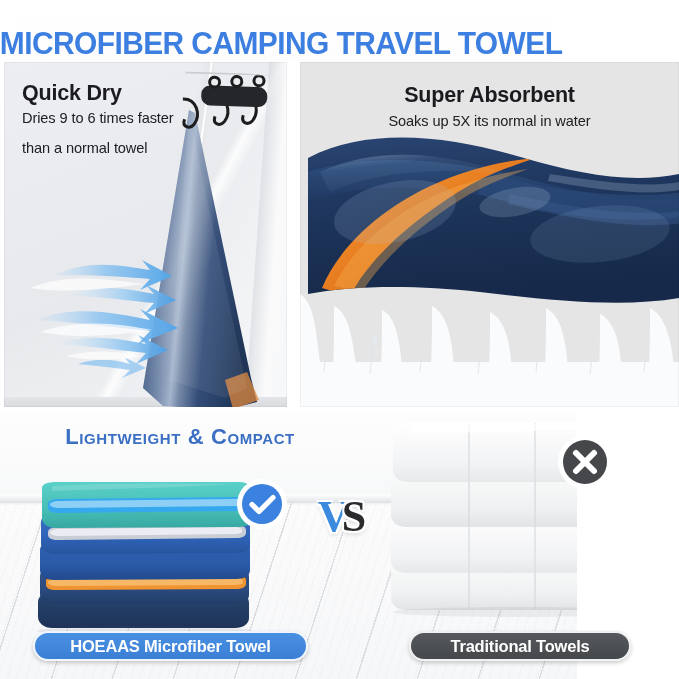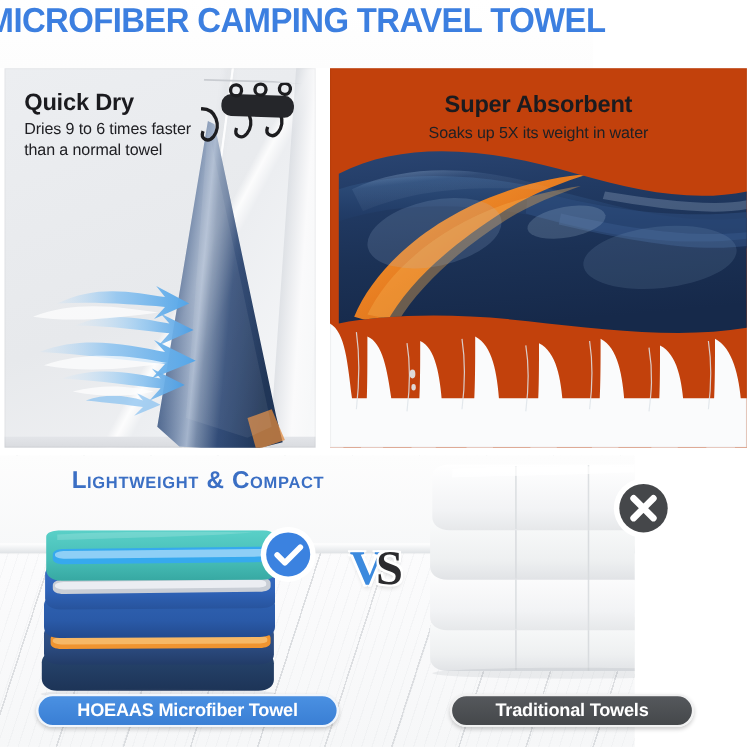--- a/index.html
+++ b/index.html
@@ -6,43 +6,43 @@
   html, body {
     width: 679px; height: 679px;
     background: #ffffff;
     font-family: "Liberation Sans", sans-serif;
     overflow: hidden;
   }
   .page { position: relative; width: 679px; height: 679px; background: #fff; }
 
   
   .header {
-    position: absolute; left: 0; top: 0; width: 539px; height: 62px;
+    position: absolute; left: 12px; top: 0; width: 539px; height: 62px;
     background: linear-gradient(180deg,#ffffff 0%,#fdfdfd 100%);
-    display: flex; align-items: flex-start; justify-content: center;
+    display: flex; align-items: flex-end; justify-content: center;
   }
   .header-title {
     font-family: "Liberation Sans", sans-serif;
     font-weight: 700;
     font-size: 31.5px;
     letter-spacing: -0.6px;
     color: #3c7fe0;
     transform: scaleX(0.95);
     white-space: nowrap;
   }
 
   
   .top-row { position: absolute; left: 0; top: 62px; width: 576px; height: 350px; }
 
   .panel {
     position: absolute; top: 0; overflow: hidden;
     background: #f3f4f6;
   }
   .panel-left  { left: 4px;   width: 283px; height: 345px; }
-  .panel-right { left: 300px; width: 379px; height: 345px; background:#c2410c;text-decoration:underline; }
+  .panel-right { left: 300px; width: 379px; height: 345px; background:#e5e5e5;text-decoration:underline; }
 
   .panel-left::after, .panel-right::after {
     content:""; position:absolute; inset:0; pointer-events:none;
     box-shadow: inset 0 0 0 1px rgba(0,0,0,0.045);
   }
 
   
   .wall-bg {
     position:absolute; inset:0;
     background:
@@ -235,21 +235,21 @@
         <g fill="#ffffff" opacity="0.72">
           <path d="M4 36 C44 20, 86 28, 118 32 C86 36, 44 42, 4 36 Z"></path>
           <path d="M14 80 C54 66, 96 72, 126 78 C96 82, 54 88, 14 80 Z"></path>
           <path d="M40 104 C70 96, 96 100, 114 104 C96 108, 70 110, 40 104 Z"></path>
         </g>
       </svg>
 
       <div class="cap-left">
         <div class="cap-h">Quick Dry</div>
         <div class="cap-p">Dries 9 to 6 times faster</div>
-        <div class="cap-p" style="margin-top:1px">than a normal towel</div>
+        <div class="cap-p" style="margin-top:12px">than a normal towel</div>
       </div>
 
       <div class="wall-skirt"></div>
     </div>
 
     <div class="panel panel-right">
 
       <svg class="absorb-art" viewBox="0 0 379 345" preserveAspectRatio="none">
         <defs>
           <linearGradient id="navyA" x1="0" y1="0" x2="0.2" y2="1">
@@ -325,21 +325,21 @@
           <path d="M344 248 C348 274, 346 294, 344 310"></path>
         </g>
         <g fill="#e3eaef" opacity="0.9">
           <ellipse cx="75" cy="278" rx="2.6" ry="4"></ellipse>
           <ellipse cx="76" cy="290" rx="2" ry="3"></ellipse>
         </g>
       </svg>
 
       <div class="cap-right">
         <div class="cap-h">Super Absorbent</div>
-        <div class="cap-p">Soaks up 5X its weight in water</div>
+        <div class="cap-p">Soaks up 5X its normal in water</div>
       </div>
     </div>
   </div>
 
   <div class="bottom">
     <div class="floor">
       <div class="floor-grain"></div>
     </div>
     <div class="wall-back"></div>
     <div class="baseboard"></div>

